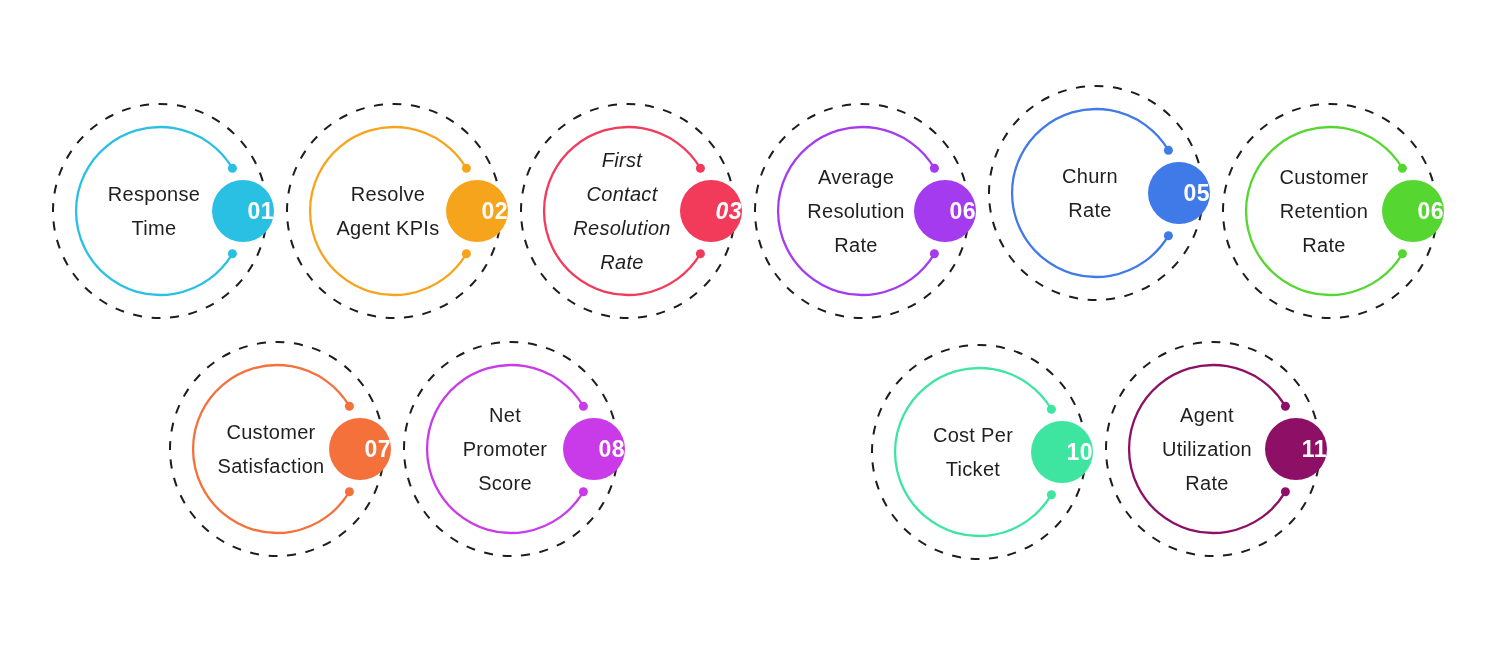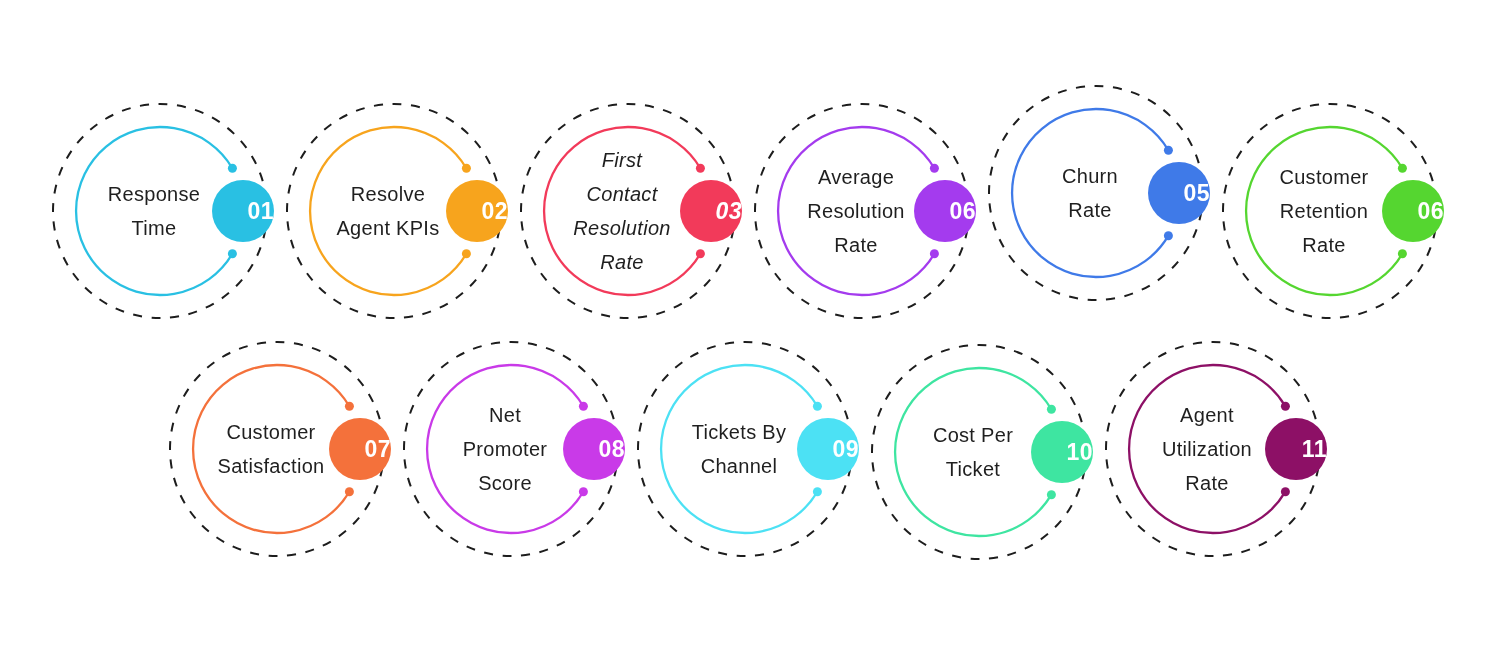--- a/index.html
+++ b/index.html
@@ -204,35 +204,20 @@
     </svg>
     <div class="kpi-label">
         <div class="line">Net</div>
         <div class="line">Promoter</div>
         <div class="line">Score</div>
       </div>
     <div class="kpi-badge">
       <span>08</span>
     </div>
   </div>
-    <div class="kpi-item" style="--c: #4CE1F4; left: 628px; top: 332px;">
-    <svg class="rings" viewBox="0 0 234 234" aria-hidden="true">
-      <circle class="ring-dashed" cx="117" cy="117" r="107"></circle>
-      <path class="ring-arc" d="M 189.4 159.7 A 84 84 0 1 1 189.4 74.3"></path>
-      <circle class="arc-dot" cx="189.4" cy="74.3" r="4.5"></circle>
-      <circle class="arc-dot" cx="189.4" cy="159.7" r="4.5"></circle>
-    </svg>
-    <div class="kpi-label">
-        <div class="line">Tickets By</div>
-        <div class="line">Channel</div>
-      </div>
-    <div class="kpi-badge">
-      <span>09</span>
-    </div>
-  </div>
     <div class="kpi-item" style="--c: #3EE5A1; left: 862px; top: 335px;">
     <svg class="rings" viewBox="0 0 234 234" aria-hidden="true">
       <circle class="ring-dashed" cx="117" cy="117" r="107"></circle>
       <path class="ring-arc" d="M 189.4 159.7 A 84 84 0 1 1 189.4 74.3"></path>
       <circle class="arc-dot" cx="189.4" cy="74.3" r="4.5"></circle>
       <circle class="arc-dot" cx="189.4" cy="159.7" r="4.5"></circle>
     </svg>
     <div class="kpi-label">
         <div class="line">Cost Per</div>
         <div class="line">Ticket</div>

